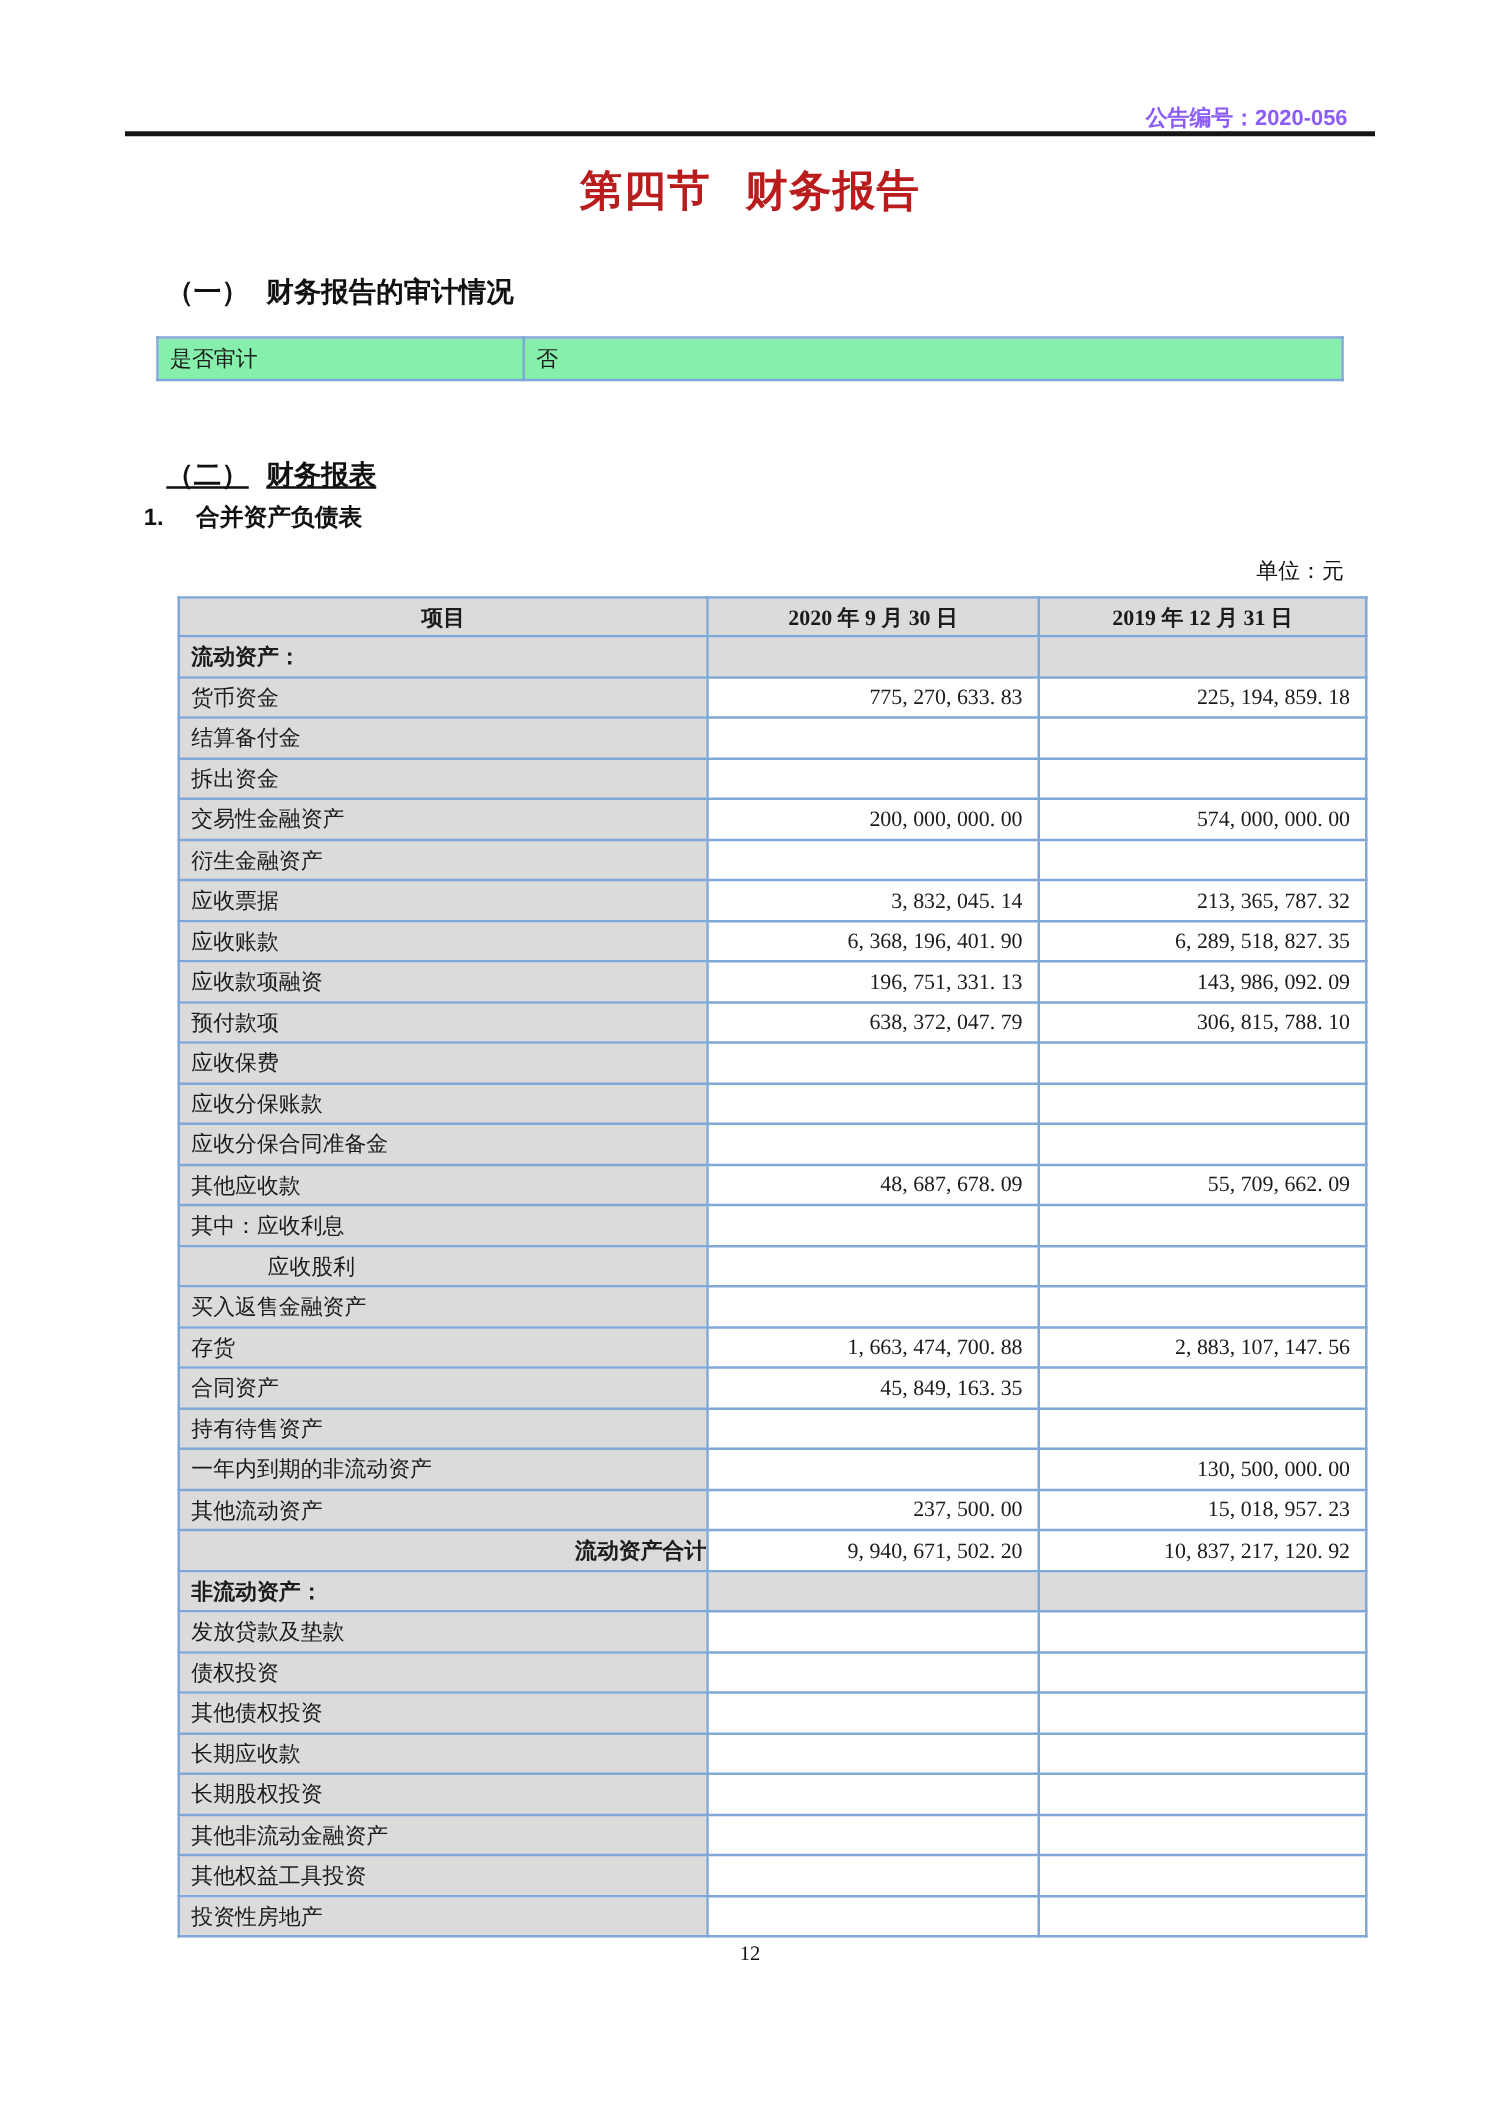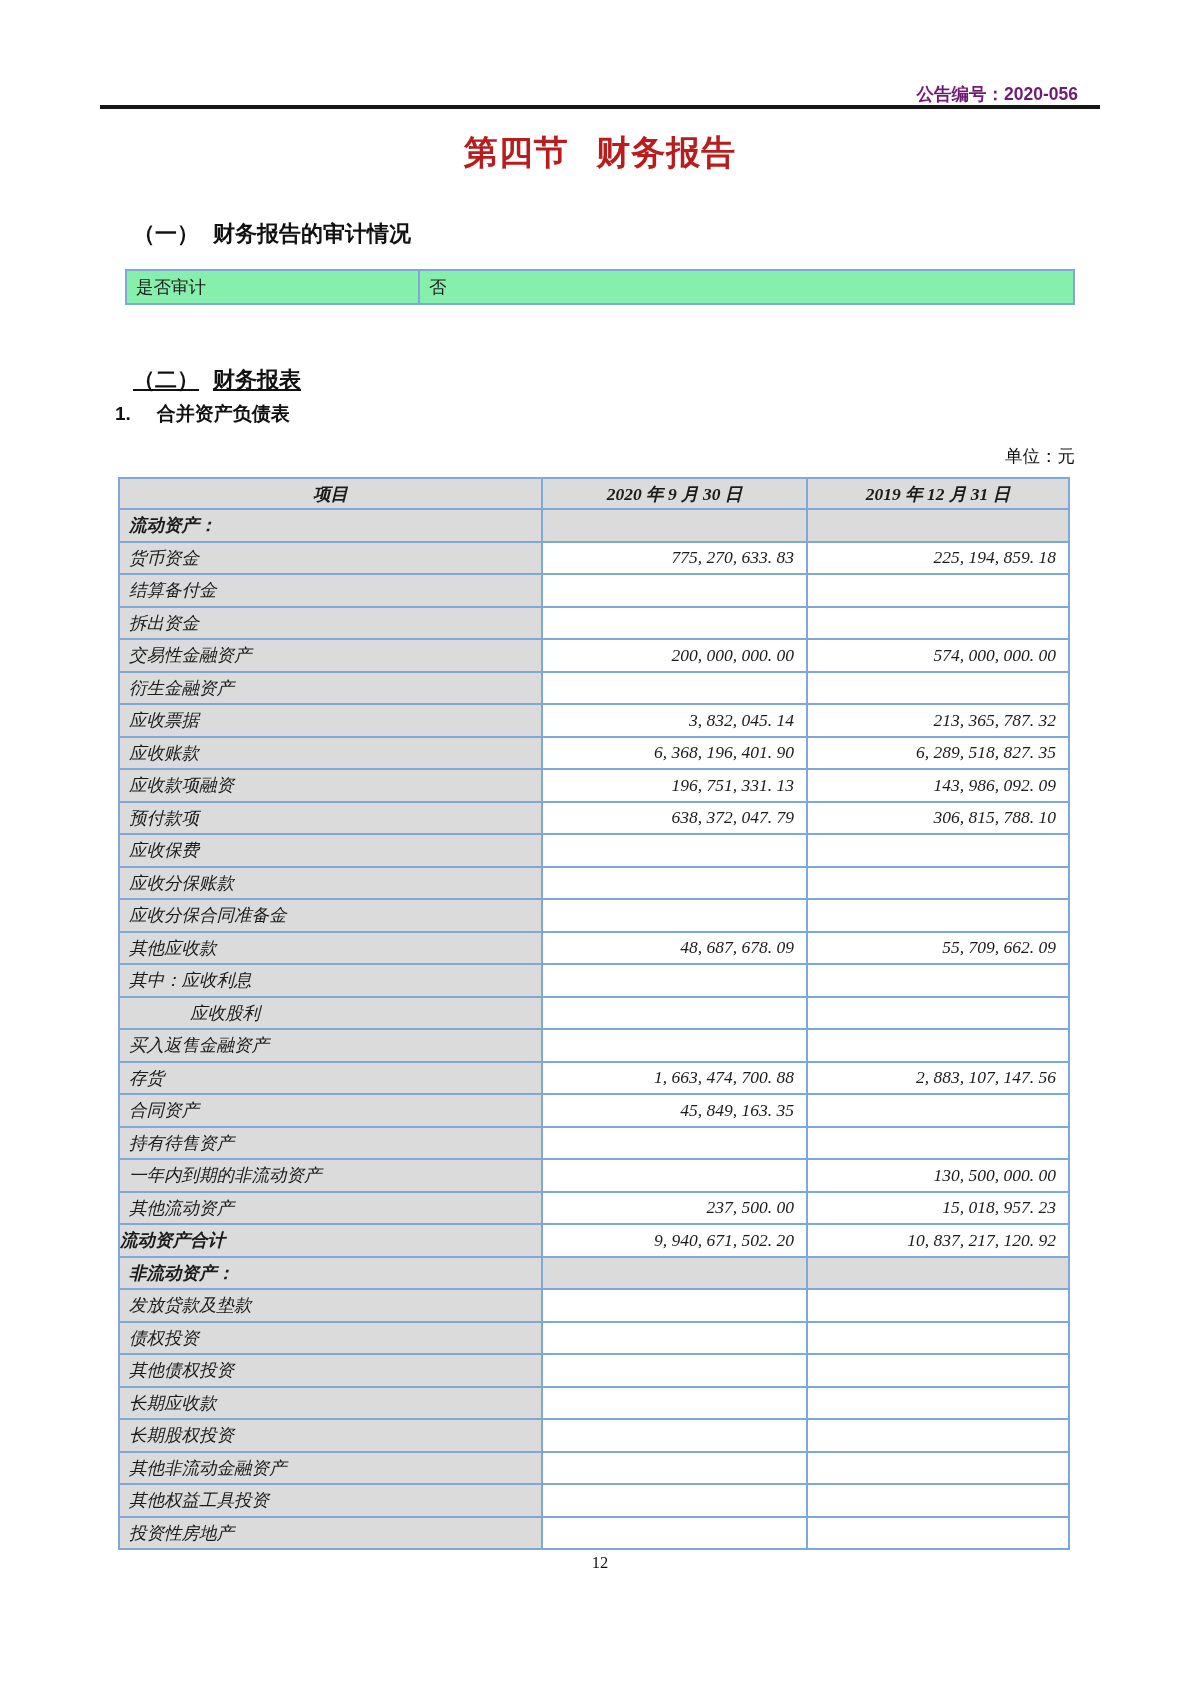--- a/index.html
+++ b/index.html
@@ -14,21 +14,21 @@
     width:1200px;height:1697px;
     margin:0 auto;
     background:#ffffff;
     color:var(--ink);
     font-family:"Liberation Serif","DejaVu Serif",serif;
     overflow:hidden;
   }
   .doc-number{
     position:absolute;top:82px;right:122px;
     font-family:"Liberation Sans","DejaVu Sans",sans-serif;
-    font-weight:600;font-size:17.5px;color:#701a75;margin-left:47px;
+    font-weight:600;font-size:17.5px;color:#8b5cf6;margin-left:47px;
   }
   .top-rule{
     position:absolute;top:105px;left:100px;width:1000px;height:4px;
     background:#161616;
   }
   .doc-title{
     position:absolute;top:130px;left:0;width:100%;
     text-align:center;
     font-family:"Liberation Sans","DejaVu Sans",sans-serif;
     font-weight:700;font-size:34px;letter-spacing:1px;word-spacing:0.5em;
@@ -59,36 +59,36 @@
     font-size:17.5px;font-weight:400;color:var(--ink);
     overflow:hidden;white-space:nowrap;
   }
   
   .audit-table{
     position:absolute;top:269px;left:125px;width:950px;
   }
   .audit-table td{height:34px;background:#86efac;padding:0 0 0 9px;text-align:left;vertical-align:middle;}
   
   .bs-table{
-    position:absolute;top:477px;left:118px;width:950px;font-style:italic;
+    position:absolute;top:477px;left:142px;width:950px;
   }
   .bs-table th{
     height:31px;background:var(--cellgray);
     text-align:center;vertical-align:middle;font-weight:700;
   }
   .bs-table td{height:32.5px;vertical-align:middle;}
   .bs-table td.c-label{
     background:var(--cellgray);text-align:left;padding-left:9px;margin-left:20px;
   }
   .bs-table td.c-val{
     background:#ffffff;text-align:right;padding-right:12px;
   }
   .bs-table tr.row-section td{background:var(--cellgray);}
   .bs-table tr.row-section td.c-label{font-weight:700;}
-  .bs-table tr.row-total td.c-label{font-weight:700;text-align:left;padding-left:0;}
+  .bs-table tr.row-total td.c-label{font-weight:700;text-align:right;padding-left:0;}
   .bs-table tr.row-item-indent td.c-label{padding-left:70px;}
   .page-number{
     position:absolute;top:1553px;left:0;width:100%;
     text-align:center;font-size:16.5px;color:#111;
   }
 </style>
 </head>
 <body>
 
 <div class="page">

